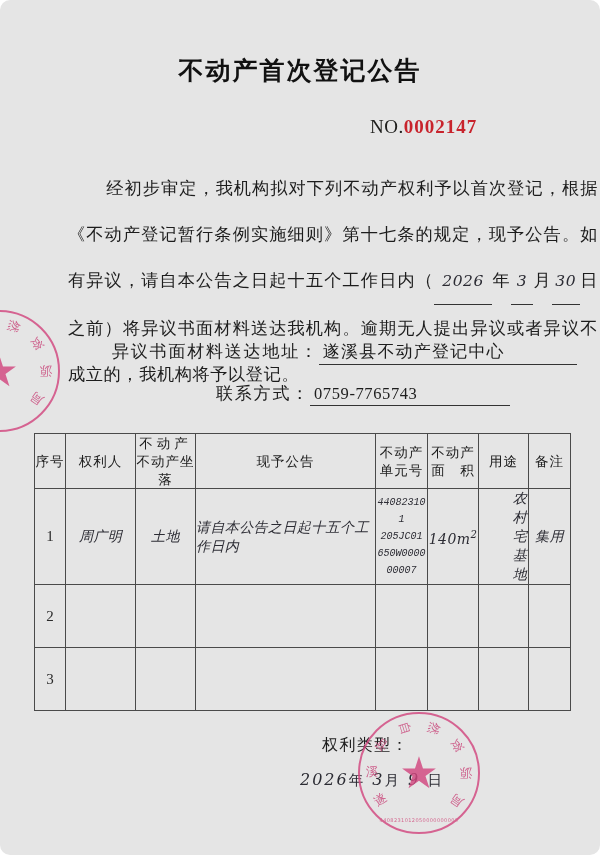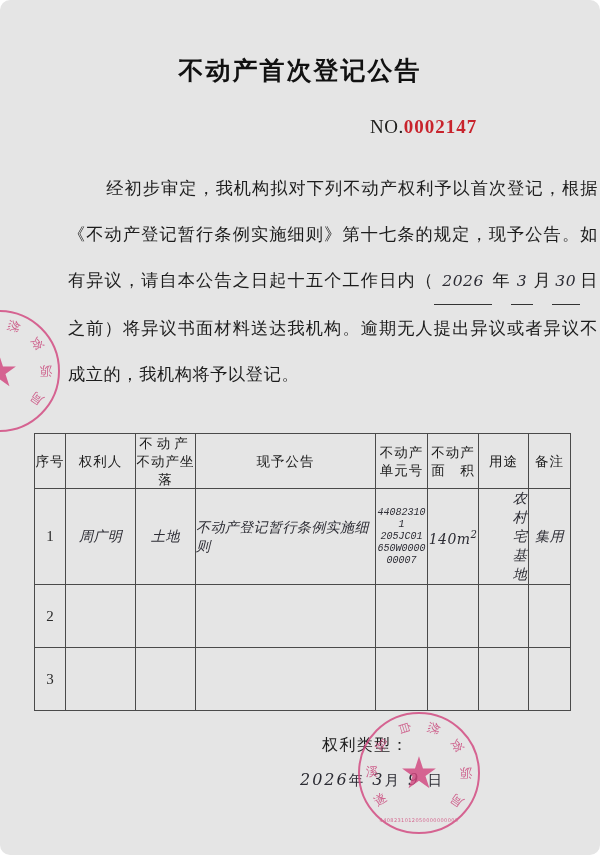--- a/index.html
+++ b/index.html
@@ -153,21 +153,21 @@
     line-height: 19px;
     color: #2c2c34;
     letter-spacing: 0.4px;
     padding: 2px 4px;
   }
   td.hand.left { text-align: left; }
   td.uid {
     font-family: "Liberation Mono", "DejaVu Sans Mono", monospace;
     font-style: italic;
     font-size: 10px;
-    line-height: 12px;
+    line-height: 17px;
     letter-spacing: 0px;
     text-align: left;
     padding: 2px 2px;
     word-break: break-all;
     color: #2c2c34;
   }
   .uid-line { display: block; }
   .sup { font-size: 0.72em; vertical-align: super; }
   .two-line span { display: block; margin-left: 33px; }
 
@@ -259,21 +259,27 @@
   <div class="title">不动产首次登记公告</div>
 
   <div class="serial">
     <span class="prefix">NO.</span><span class="digits">0002147</span>
   </div>
 
   <div class="body-text">
     <span class="indent"></span><span>经初步审定，我机构拟对下列不动产权利予以首次登记，根据《不动产登记暂行条例实施细则》第十七条的规定，现予公告。如有异议，请自本公告之日起十五个工作日内（</span><span class="blank blank-year hw">2026</span><span>年</span><span class="blank blank-month hw">3</span><span>月</span><span class="blank blank-day hw">30</span><span>日之前）将异议书面材料送达我机构。逾期无人提出异议或者异议不成立的，我机构将予以登记。</span>
   </div>
 
-
+  <div class="addr-line" id="addr-row">
+    <span class="label">异议书面材料送达地址：</span><span class="value-rule">遂溪县不动产登记中心</span>
+  </div>
+
+  <div class="addr-line" id="tel-row">
+    <span class="label">联系方式：</span><span class="value-rule">0759-7765743</span>
+  </div>
 
   <div class="tbl-wrap">
     <table class="reg">
       <colgroup>
         <col style="width:31px">
         <col style="width:70px">
         <col style="width:60px">
         <col style="width:180px">
         <col style="width:52px">
         <col style="width:51px">
@@ -299,21 +305,21 @@
           </th>
           <th>用途</th>
           <th>备注</th>
         </tr>
       </thead>
       <tbody>
         <tr>
           <td class="idx">1</td>
           <td class="hand">周广明</td>
           <td class="hand">土地</td>
-          <td class="hand left">不动产登记暂行条例实施细则</td>
+          <td class="hand left">请自本公告之日起十五个工作日内</td>
           <td class="uid">
             <span class="uid-line">440823101</span>
             <span class="uid-line">205JC01</span>
             <span class="uid-line">650W0000</span>
             <span class="uid-line">00007</span>
           </td>
           <td class="hand"><span>140m</span><span class="sup">2</span></td>
           <td class="hand two-line">
             <span>农村</span>
             <span>宅基地</span>

